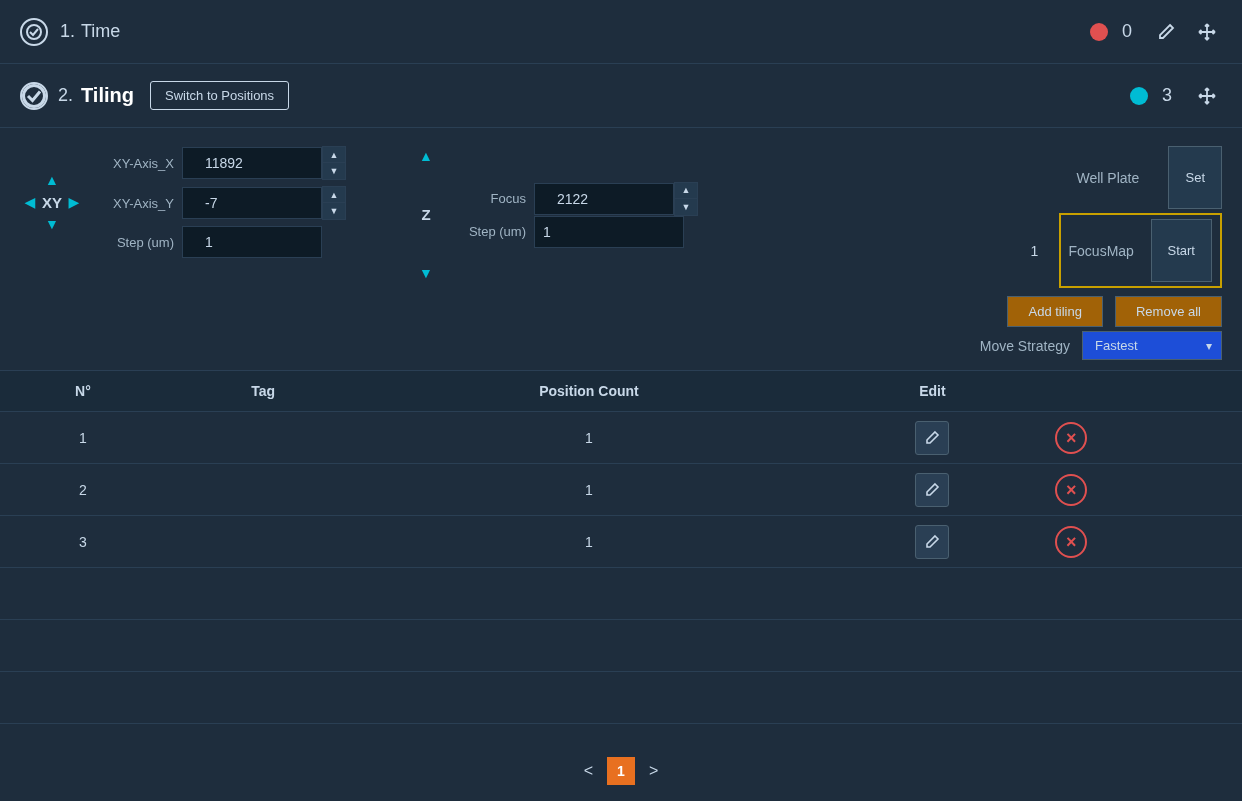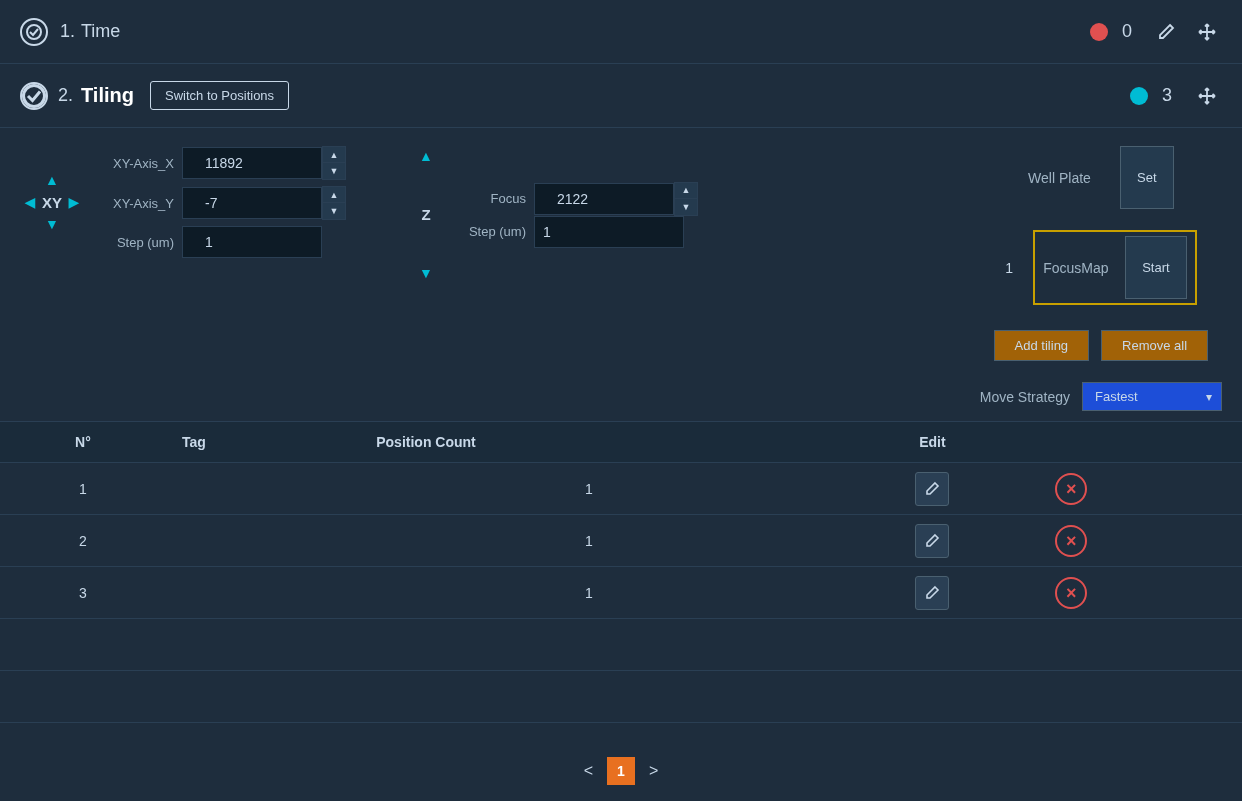--- a/index.html
+++ b/index.html
@@ -216,22 +216,22 @@
       display: flex;
       flex-direction: column;
       gap: 0;
     }
 
     
     .right-controls {
       margin-left: auto;
       display: flex;
       flex-direction: column;
-      gap: 21px;
-      align-items: center;
+      gap: 4px;
+      align-items: flex-end;
     }
     .well-plate-row {
       display: flex;
       align-items: center;
       gap: 12px;
     }
     .focusmap-row {
       display: flex;
       align-items: center;
       gap: 12px;
@@ -310,21 +310,21 @@
     }
     thead tr {
       background: #1a2b3a;
       border-bottom: 1px solid #2a3f54;
     }
     thead th {
       padding: 12px 16px;
       font-size: 14px;
       font-weight: 600;
       color: #c8d8e8;
-      text-align: left;
+      text-align: center;
     }
     thead th:first-child { text-align: center; }
     thead th:nth-child(3) { }
     thead th:nth-child(4) { text-align: center; }
     tbody tr {
       border-bottom: 1px solid #2a3f54;
       height: 52px;
     }
     tbody tr:last-child { border-bottom: none; }
     tbody td {

